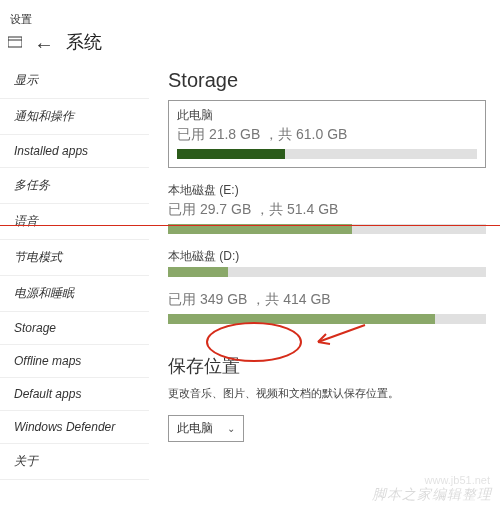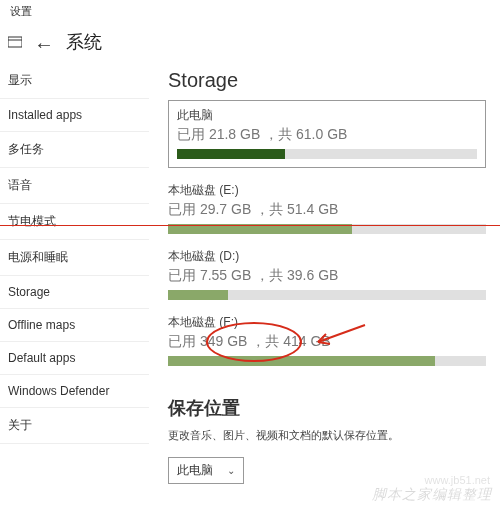--- a/index.html
+++ b/index.html
@@ -1,36 +1,36 @@
 <!DOCTYPE html>
 <html><head>
 <meta charset="utf-8">
 <style>
 * { margin: 0; padding: 0; box-sizing: border-box; font-family: "Microsoft YaHei", "Segoe UI", sans-serif; }
 body { background: #fff; width: 500px; height: 510px; overflow: hidden; position: relative; }
-.titlebar { height: 28px; padding: 4px 10px; font-size: 11px; color: #333; }
+.titlebar { height: 28px; padding: 12px 10px; font-size: 11px; color: #333; }
 .header { display: flex; align-items: center; gap: 12px; padding: 2px 8px 8px 8px; border-bottom: 1px solid transparent; }
 .win-icon { width: 14px; height: 14px; display: inline-block; }
 .back-arrow { font-size: 20px; color: #333; cursor: pointer; line-height: 1; }
 .page-title { font-size: 18px; color: #222; }
 .content { display: flex; height: calc(100% - 56px); }
 .sidebar { width: 150px; border-right: 1px solid transparent; }
-.sidebar-item { padding: 9px 8px; font-size: 12px; color: #333; cursor: pointer; border-bottom: 1px solid #eee; }
+.sidebar-item { padding: 9px 14px; font-size: 12px; color: #333; cursor: pointer; border-bottom: 1px solid #eee; font-style: italic; }
 .main { flex: 1; padding: 6px 14px 8px 18px; overflow-y: auto; position: relative; }
 .h-storage { font-size: 20px; color: #333; margin-bottom: 8px; font-weight: 400; }
 .sub { font-size: 11px; color: #555; margin-bottom: 10px; }
 .drive { margin-bottom: 14px; }
 .drive.primary { border: 1px solid #999; padding: 6px 8px 8px 8px; }
 .drive-title { font-size: 12px; color: #444; margin-bottom: 2px; }
 .drive-sub { font-size: 14px; color: #777; margin-bottom: 5px; }
 .bar { height: 10px; background: #e0e0e0; position: relative; }
 .bar-fill { position: absolute; left: 0; top: 0; bottom: 0; background: #2b5b1a; }
 .bar.light .bar-fill { background: #8aa869; }
 .hr-anno { position: absolute; left: 0; top: 225px; width: 500px; height: 0; border-top: 1px solid #d62c1a; z-index: 5; pointer-events: none; }
-.h-save { font-size: 18px; color: #333; margin: 16px 0 8px 0; font-weight: 700; display: inline-block; }
+.h-save { font-size: 18px; color: #333; margin: 16px 0 8px 0; font-weight: 400; display: inline-block; }
 .save-sub { font-size: 11px; color: #444; margin-bottom: 14px; }
 .save-group { margin-bottom: 16px; }
 .save-label { font-size: 12px; color: #333; margin-bottom: 5px; }
 .select { display: inline-flex; align-items: center; gap: 14px; border: 1px solid #999; padding: 4px 8px; font-size: 12px; color: #333; cursor: pointer; }
 .chev { font-size: 10px; color: #555; }
 .circle-anno { position: absolute; border: 2px solid #d62c1a; border-radius: 50%; width: 96px; height: 40px; left: 206px; top: 322px; pointer-events: none; z-index: 6; }
 .arrow-anno { position: absolute; left: 310px; top: 320px; pointer-events: none; z-index: 6; }
 .watermark { position: absolute; right: 8px; bottom: 6px; font-size: 14px; color: rgba(0,0,0,0.15); font-style: italic; pointer-events: none; z-index: 7; letter-spacing: 1px; }
 .watermark2 { position: absolute; right: 10px; bottom: 24px; font-size: 11px; color: rgba(0,0,0,0.12); pointer-events: none; z-index: 7; }
 </style>
@@ -46,20 +46,21 @@
         <line x1="0" y1="5" x2="14" y2="5" stroke="#333" stroke-width="1"></line>
       </svg>
   </span>
   <span class="back-arrow">←</span>
   <span class="page-title">系统</span>
 </div>
 
 <div class="content">
   <div class="sidebar">
     <div class="sidebar-item">显示</div>
+    <div class="sidebar-item">通知和操作</div>
     <div class="sidebar-item">Installed apps</div>
     <div class="sidebar-item">多任务</div>
     <div class="sidebar-item">语音</div>
     <div class="sidebar-item">节电模式</div>
     <div class="sidebar-item">电源和睡眠</div>
     <div class="sidebar-item">Storage</div>
     <div class="sidebar-item">Offline maps</div>
     <div class="sidebar-item">Default apps</div>
     <div class="sidebar-item">Windows Defender</div>
     <div class="sidebar-item">关于</div>
@@ -78,27 +79,25 @@
     </div>
     <div class="drive">
       <div class="drive-title">本地磁盘 (E:)</div>
       <div class="drive-sub">已用 29.7 GB ，共 51.4 GB</div>
       <div class="bar light">
           <div class="bar-fill" style="width:58%"></div>
         </div>
     </div>
     <div class="drive">
       <div class="drive-title">本地磁盘 (D:)</div>
-      <div class="drive-sub">已用 7.55 GB ，共 39.6 GB</div>
       <div class="bar light">
           <div class="bar-fill" style="width:19%"></div>
         </div>
     </div>
     <div class="drive">
-      <div class="drive-title">本地磁盘 (F:)</div>
       <div class="drive-sub">已用 349 GB ，共 414 GB</div>
       <div class="bar light">
           <div class="bar-fill" style="width:84%"></div>
         </div>
     </div>
 
     <div class="h-save">保存位置</div>
     <div class="save-sub">更改音乐、图片、视频和文档的默认保存位置。</div>
 
     <div class="save-group">

